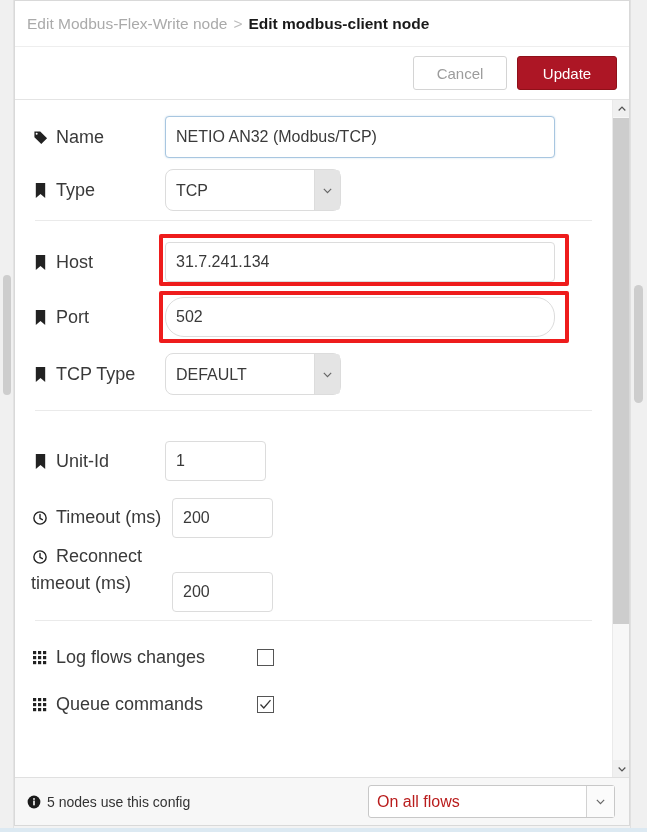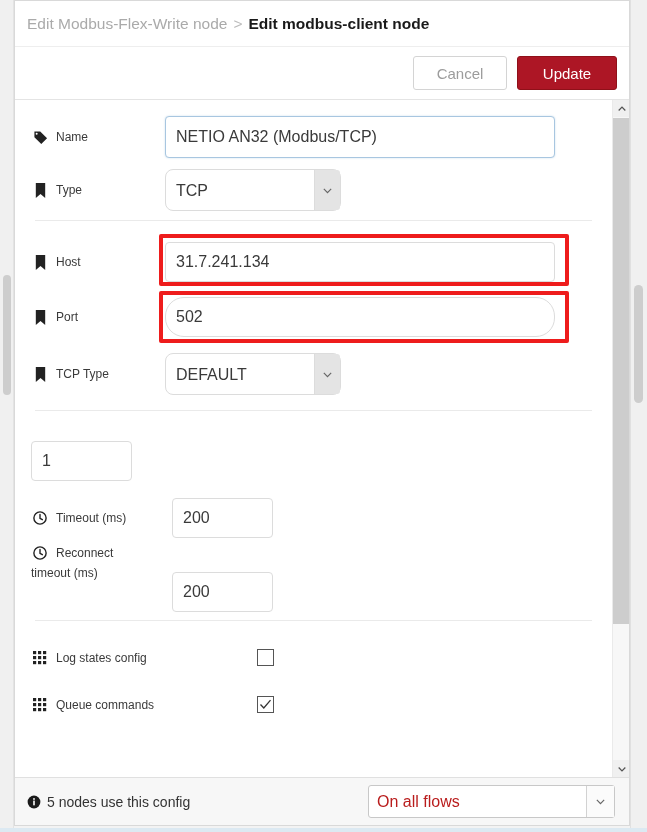--- a/index.html
+++ b/index.html
@@ -112,21 +112,21 @@
     padding: 14px 16px 0 16px;
   }
 
   .row {
     display: flex; align-items: center;
     position: relative;
   }
   .label {
     display: flex; align-items: center;
     color: #3a3a3a;
-    font-size: 12px;
+    font-size: 18px;
     white-space: nowrap;
   }
   .label .ico {
     display: inline-flex; align-items: center; justify-content: center;
     width: 18px; margin-right: 7px;
     color: #222;
   }
   .label.w-fixed { width: 134px; }
 
   .inp {
@@ -357,20 +357,28 @@
               <svg class="chev" viewBox="0 0 12 12">
                   <path d="M2 4.3L6 8.3 10 4.3" fill="none" stroke="#666" stroke-width="1.3"></path>
                 </svg>
             </span>
           </div>
         </div>
 
         <div class="hr" style="margin-top:6px;"></div>
 
         <div class="row" style="height:56px;margin-top:22px;">
+          <div class="label w-fixed">
+            <span class="ico">
+              <svg width="13" height="15" viewBox="0 0 12 16">
+                  <path fill="#222" d="M1 0h10v16L6 11.6 1 16V0z"></path>
+                </svg>
+            </span>
+            <span>Unit-Id</span>
+          </div>
           <input class="inp" style="width: 101px;" value="1">
         </div>
 
         <div class="row" style="height:57px;">
           <div class="label" style="width:141px;">
             <span class="ico">
               <svg width="14" height="14" viewBox="0 0 16 16">
                   <circle cx="8" cy="8" r="7" fill="none" stroke="#222" stroke-width="1.6"></circle>
                   <path d="M8 4v4.3l2.7 1.6" fill="none" stroke="#222" stroke-width="1.6" stroke-linecap="round"></path>
                 </svg>
@@ -410,21 +418,21 @@
                     <rect x="10" y="0" width="3.2" height="3.2"></rect>
                   <rect x="0" y="5" width="3.2" height="3.2"></rect>
                     <rect x="5" y="5" width="3.2" height="3.2"></rect>
                     <rect x="10" y="5" width="3.2" height="3.2"></rect>
                   <rect x="0" y="10" width="3.2" height="3.2"></rect>
                     <rect x="5" y="10" width="3.2" height="3.2"></rect>
                     <rect x="10" y="10" width="3.2" height="3.2"></rect>
                 </g>
               </svg>
             </span>
-            <span>Log states config</span>
+            <span>Log flows changes</span>
           </div>
           <span class="cb"></span>
         </div>
 
         <div class="row" style="height:47px;">
           <div class="label" style="width:226px;">
             <span class="ico">
               <svg width="14" height="14" viewBox="0 0 14 14">
                 <g fill="#222">
                   <rect x="0" y="0" width="3.2" height="3.2"></rect>

